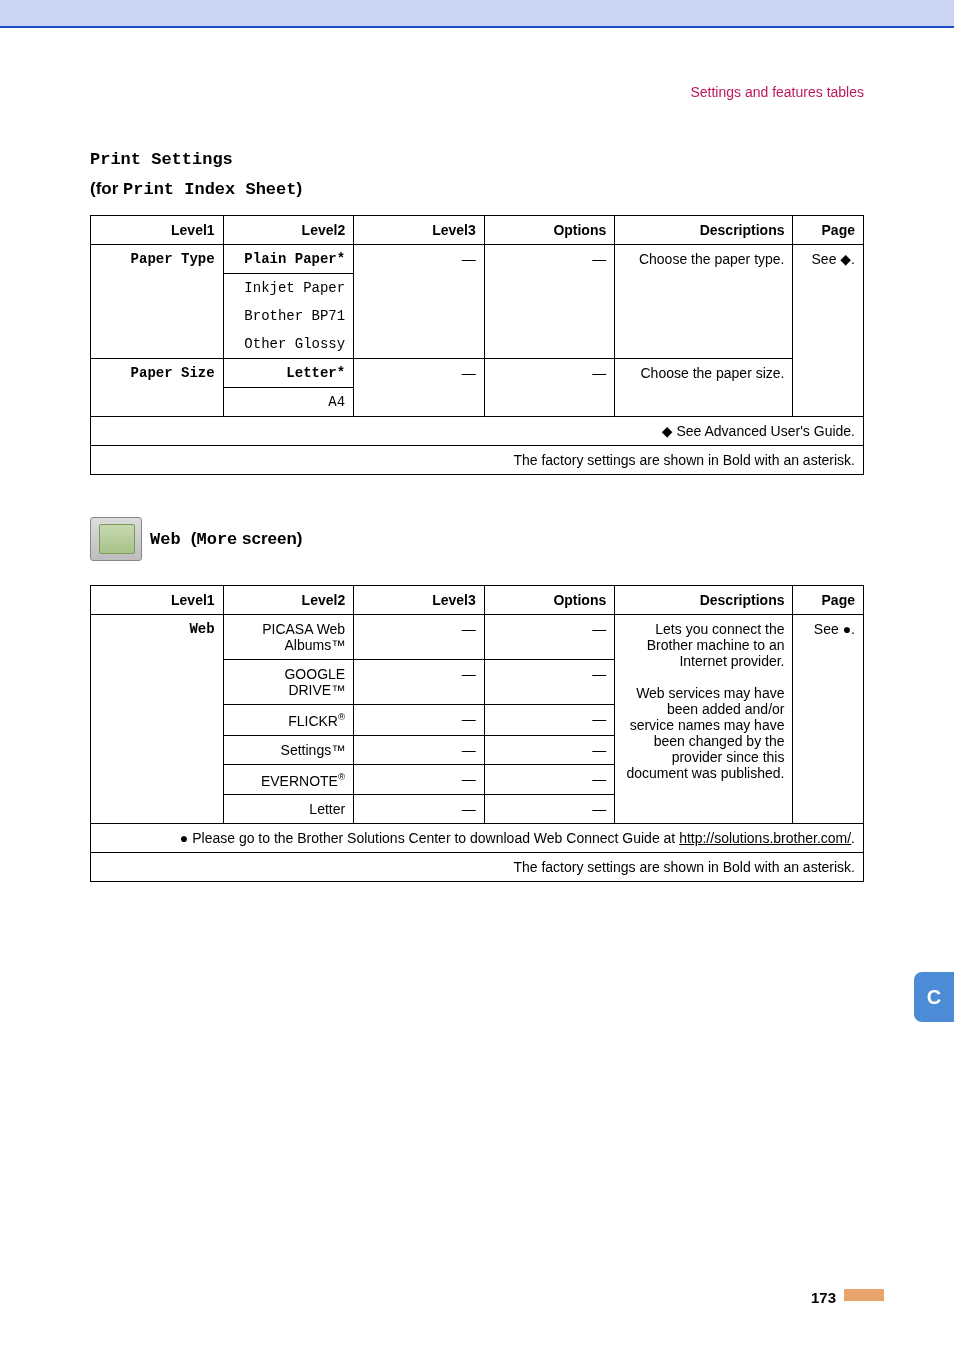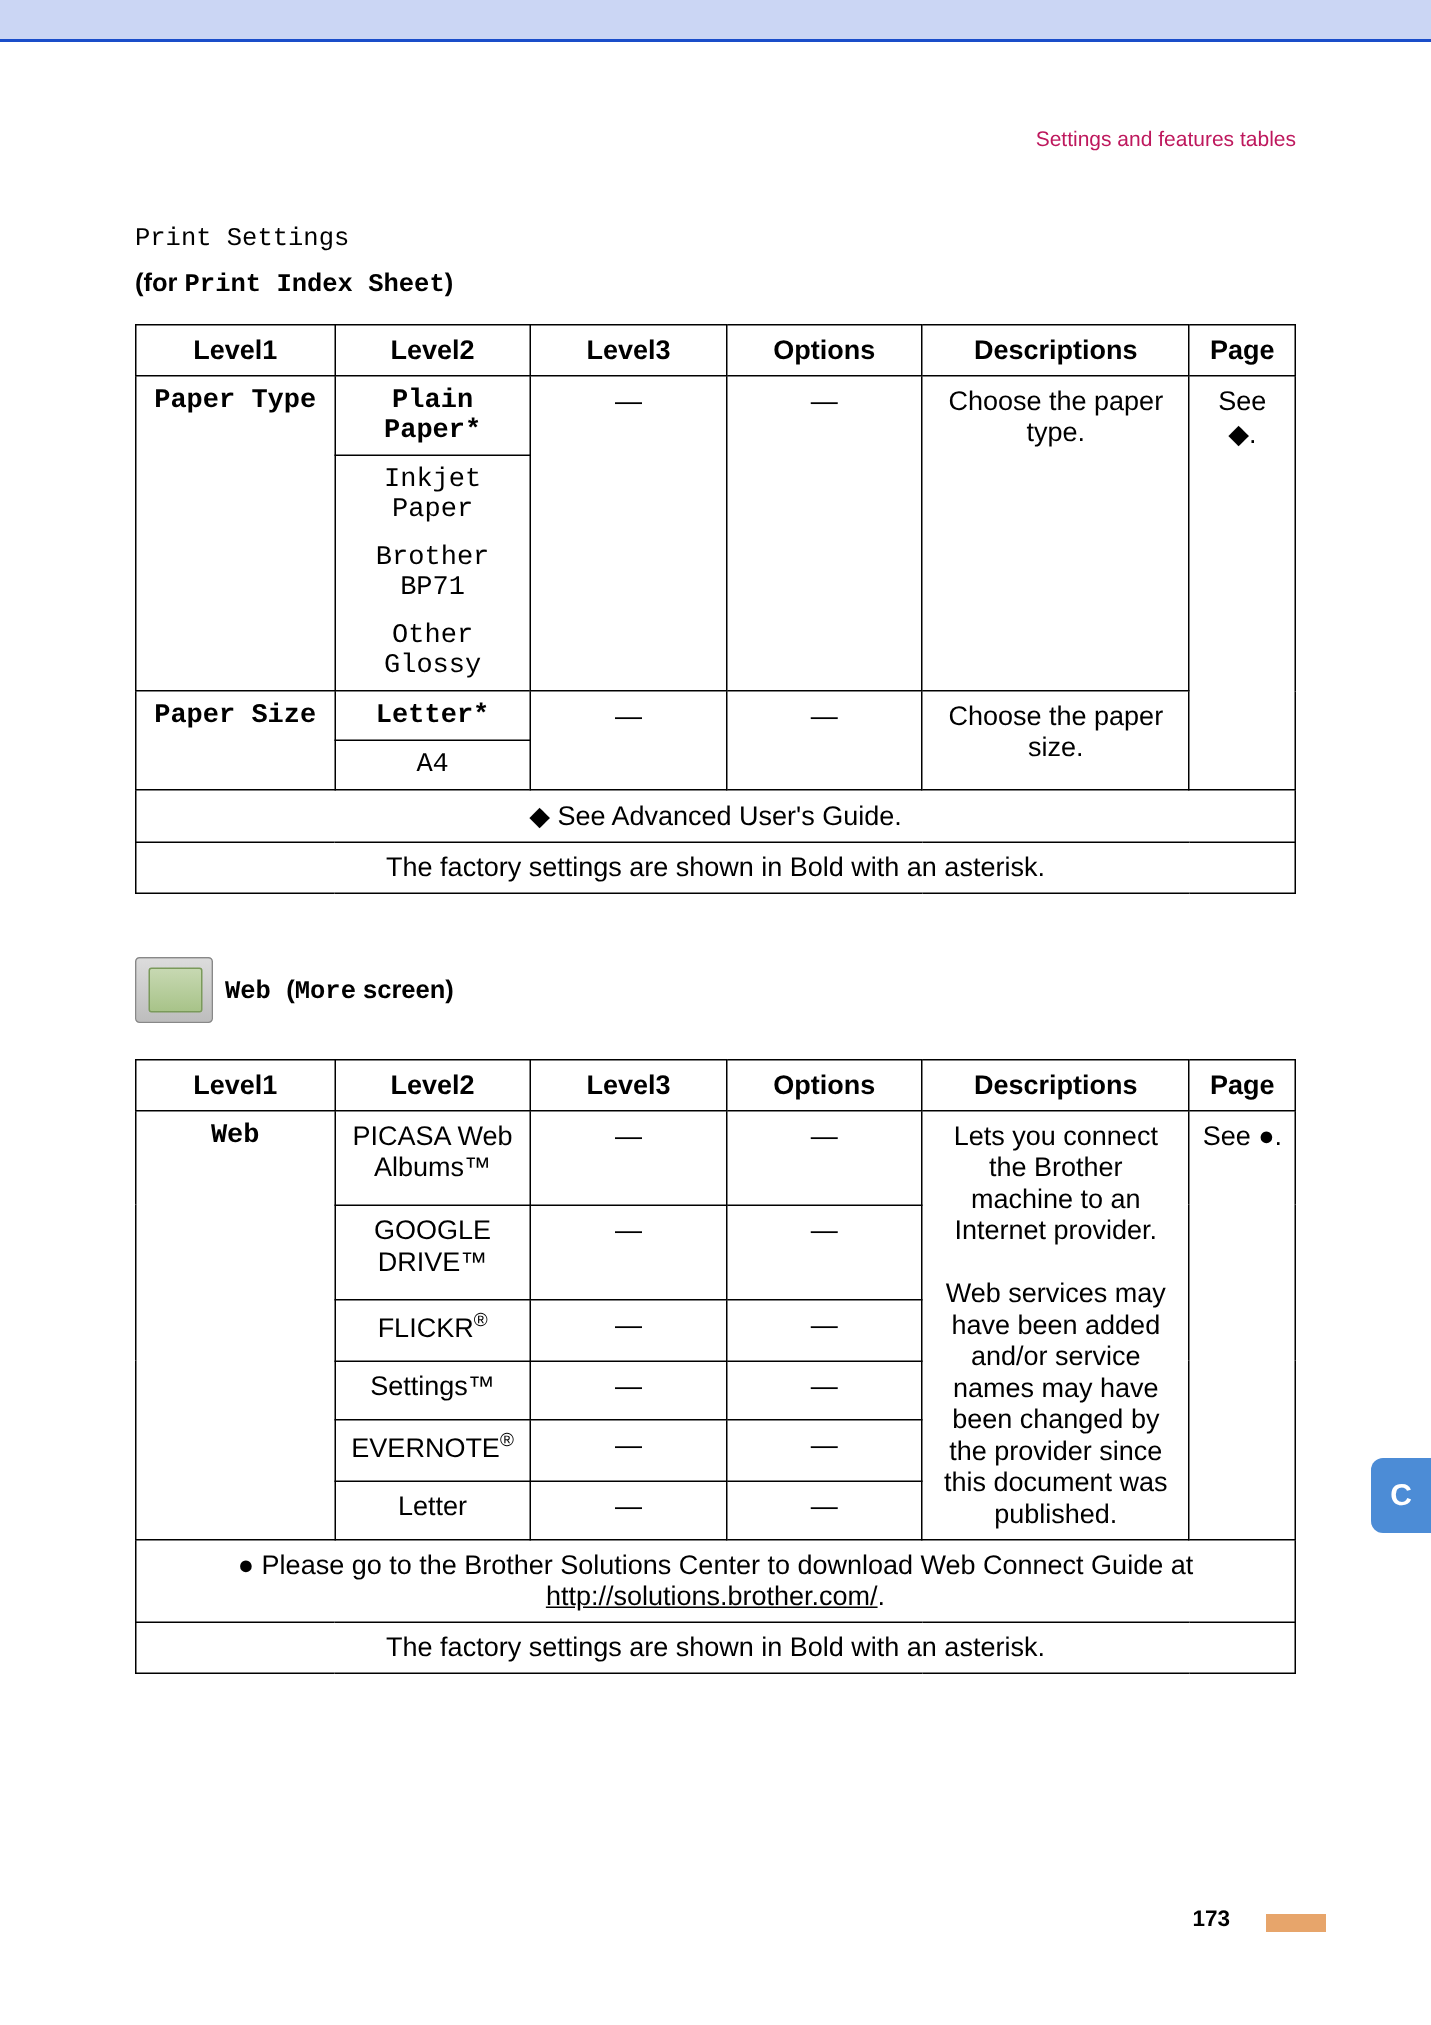--- a/index.html
+++ b/index.html
@@ -25,41 +25,41 @@
     text-align: right;
     color: #be185d;
     font-size: 14px;
     margin-bottom: 50px;
   }
   .mono {
     font-family: "Courier New", Courier, monospace;
   }
   .heading-1 {
     font-size: 17px;
-    font-weight: normal;
+    font-weight: bold;
     margin-bottom: 10px;
   }
   .subheading {
     font-size: 17px;
     font-weight: bold;
     margin-bottom: 16px;
   }
   .subheading .mono { font-weight: bold; }
   table {
     width: 100%;
     border-collapse: collapse;
     table-layout: fixed;
     margin-bottom: 42px;
   }
   th, td {
     border: 1px solid #000;
     padding: 6px 8px;
-    text-align: center;
+    text-align: right;
     vertical-align: top;
-    font-size: 18px;
+    font-size: 14px;
   }
   th { font-weight: bold; }
   .col-l1 { width: 128px; }
   .col-l2 { width: 126px; }
   .col-l3 { width: 126px; }
   .col-opt { width: 126px; }
   .col-desc { width: 172px; }
   .col-page { width: 68px; }
   .bold-cell { font-weight: bold; }
   .no-bottom { border-bottom: none; }
@@ -99,25 +99,25 @@
     border-bottom-left-radius: 8px;
     color: #fff;
     font-size: 20px;
     font-weight: bold;
     display: flex;
     align-items: center;
     justify-content: center;
   }
   .page-footer {
     position: absolute;
-    bottom: 62px;
+    bottom: 44px;
     right: 70px;
     display: flex;
-    align-items: flex-end;
-    gap: 24px;
+    align-items: flex-start;
+    gap: 8px;
   }
   .page-num { font-weight: bold; font-size: 15px; }
   .footer-bar {
     width: 40px;
     height: 12px;
     background: #e7a56b;
     display: inline-block;
   }
   sup { font-size: 0.7em; }
 </style>

